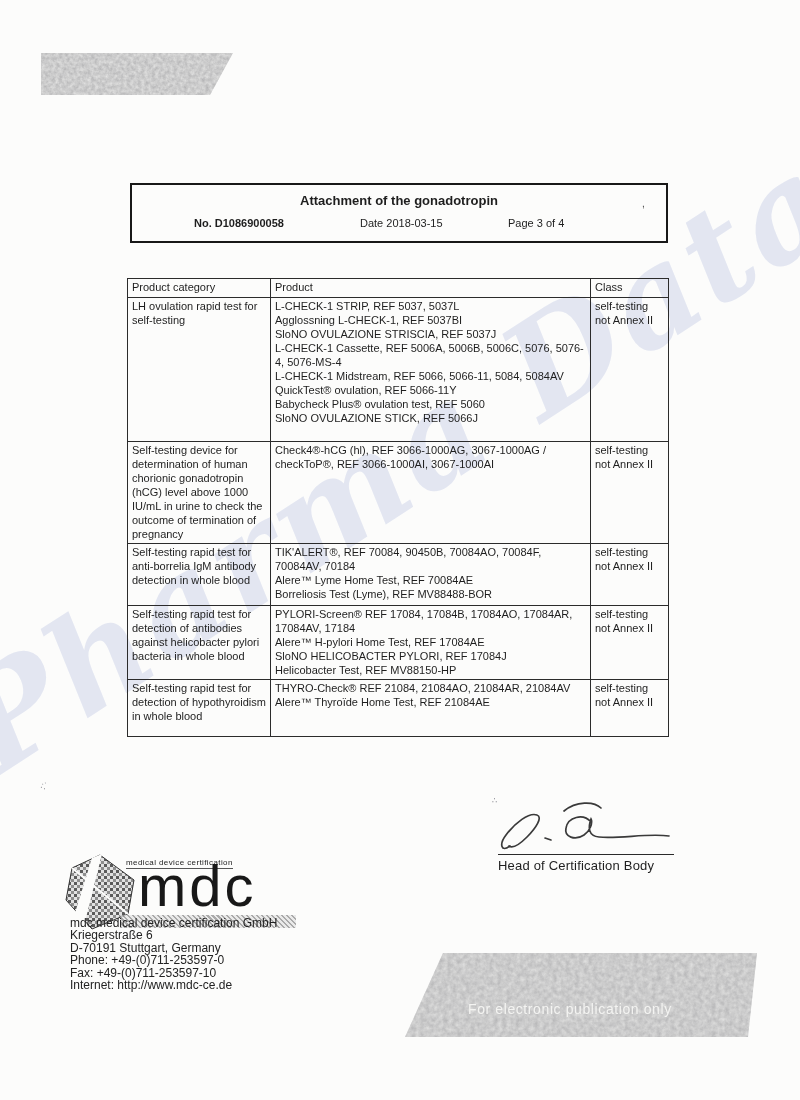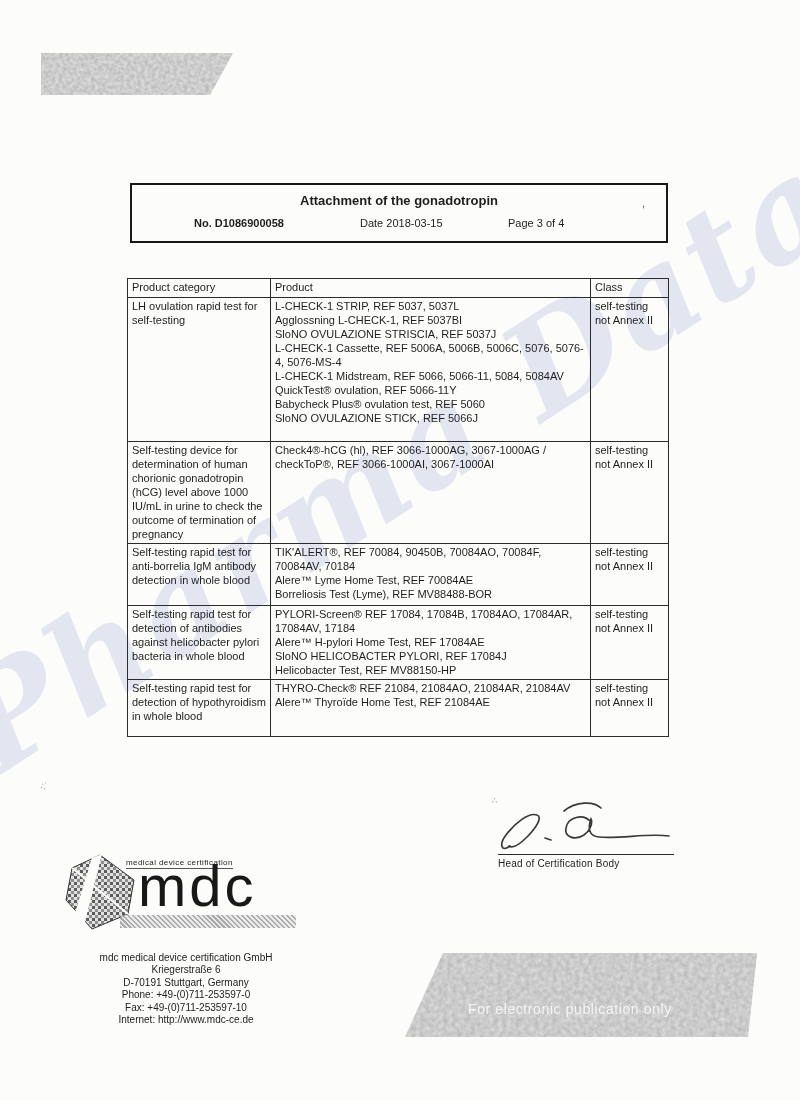--- a/index.html
+++ b/index.html
@@ -44,40 +44,40 @@
     padding:1px 4px 2px 4px; font-weight:normal; overflow:hidden;
   }
   .col-cat { width:143px; } .col-prod { width:320px; } .col-class { width:78px; }
   .pre { white-space:pre-line; }
   tr.hrow  { height:19px; }
   tr.r1 { height:144px; } tr.r2 { height:98px; } tr.r3 { height:62px; }
   tr.r4 { height:73px; }  tr.r5 { height:57px; }
   
   .sig-block { position:absolute; left:498px; top:794px; width:176px; z-index:2; }
   .sig-line { border-top:1.6px solid #2a2a2a; margin-top:-6px; }
-  .sig-label { font-size:10px; margin-top:3px; letter-spacing:0.2px; }
+  .sig-label { font-size:13px; margin-top:3px; letter-spacing:0.2px; }
   
   .logo { position:absolute; left:62px; top:850px; width:240px; height:86px; z-index:2; }
   .logo-gem { position:absolute; left:0; top:2px; }
   .logo-tagline {
     position:absolute; left:64px; top:8px; font-size:8px; color:#222;
     letter-spacing:0.4px; border-bottom:1px solid #555; padding-bottom:1px;
   }
   .logo-mdc {
     position:absolute; left:62px; top:6px; font-size:58px; line-height:60px;
     color:#181818; letter-spacing:3px; font-family:"Liberation Sans", sans-serif;margin-left:14px;
   }
   .logo-bar {
     position:absolute; left:58px; top:65px; width:176px; height:13px; opacity:0.75;
     background:repeating-linear-gradient(45deg,#8f8f8f 0 1.5px,#e4e4e4 1.5px 3.5px);
   }
   
   .address {
-    position:absolute; left:70px; top:952px; width:232px; z-index:2;
-    text-align:center; font-size:10px; line-height:12.4px; color:#222;
+    position:absolute; left:70px; top:917px; width:232px; z-index:2;
+    font-size:12px; line-height:12.4px; color:#222;
     white-space:pre-line;
   }
   .stamp { position:absolute; left:398px; top:950px; width:366px; height:92px; z-index:2; }
   .stamp-text {
     position:absolute; left:70px; top:51px; z-index:3;
     color:#f4f4f2; font-size:14px; letter-spacing:0.6px;
   }
 </style>
 </head>
 <body>

